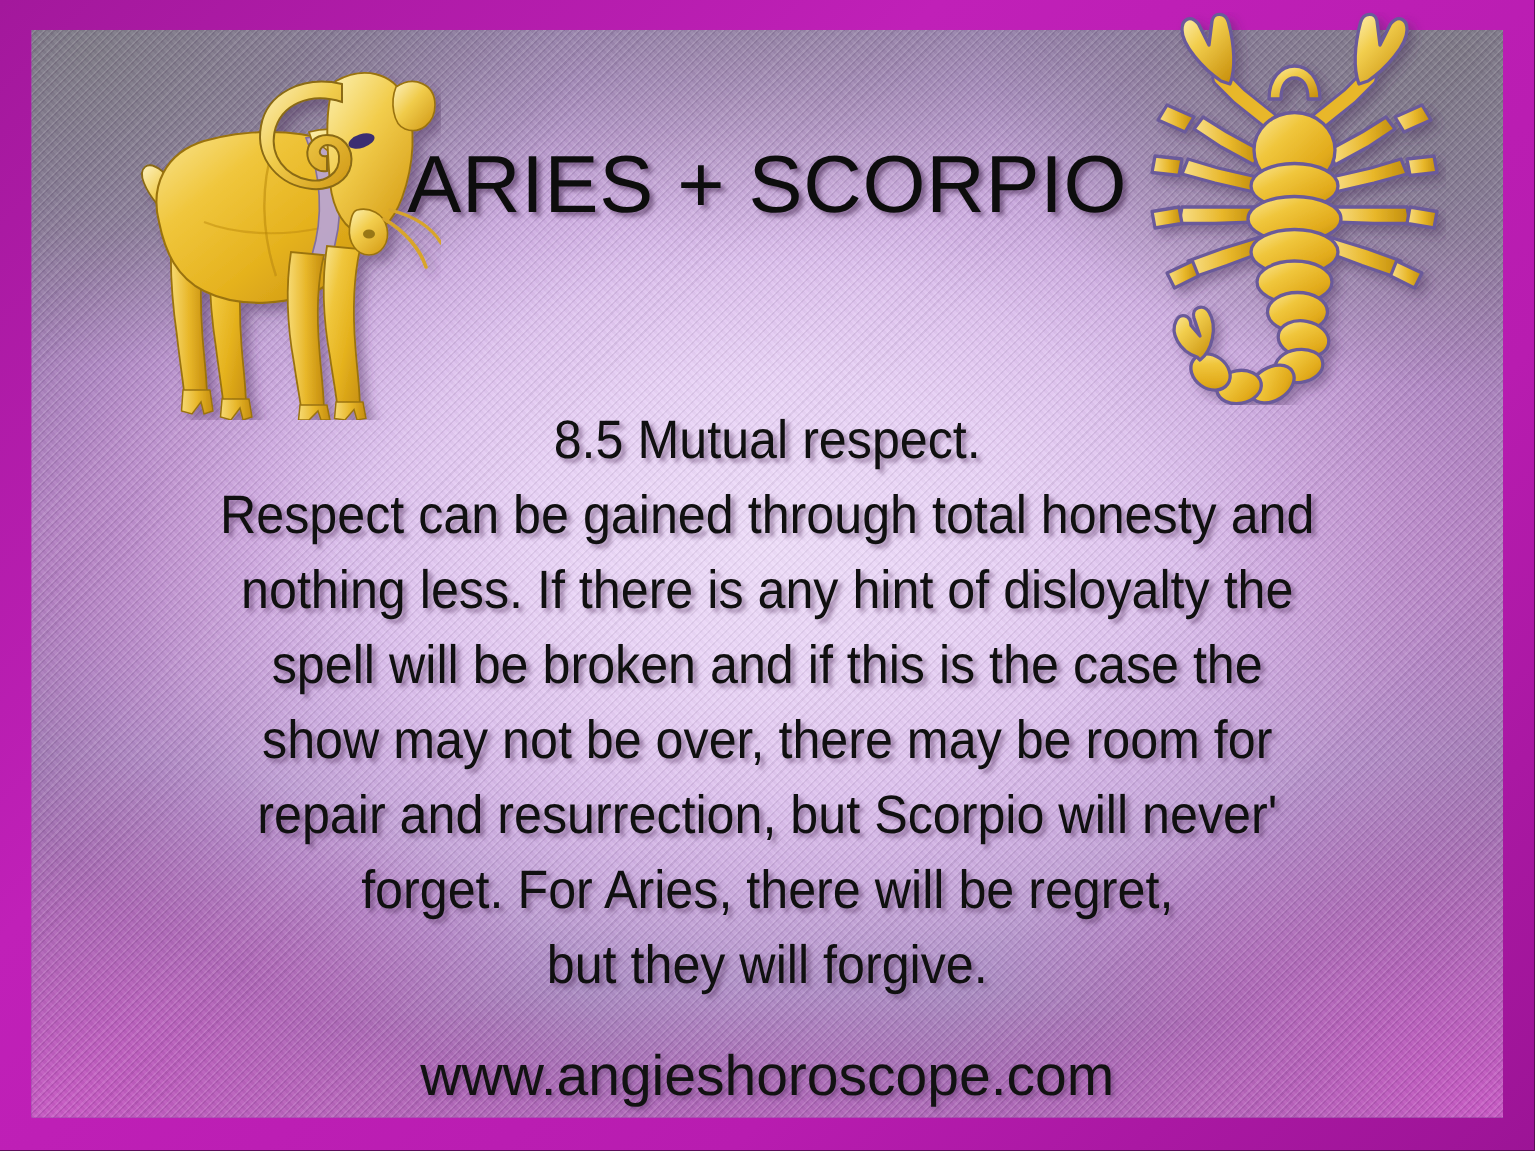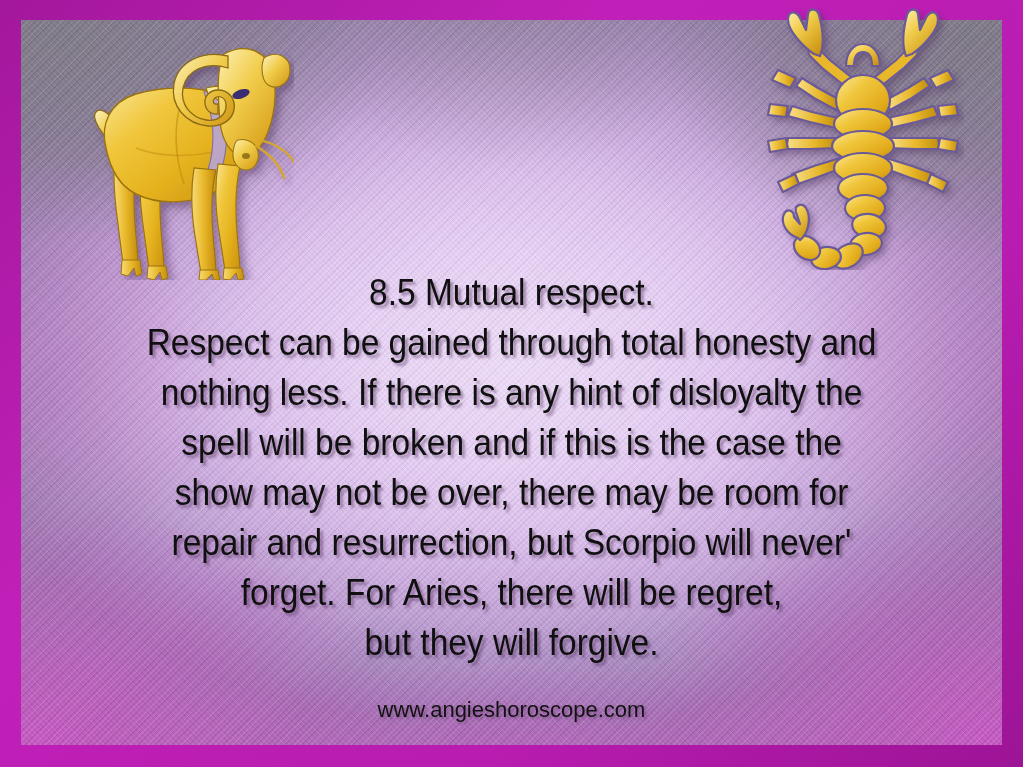--- a/index.html
+++ b/index.html
@@ -122,21 +122,21 @@
   }
   #body-text .line { display: block; white-space: nowrap; }
   
   #url {
     position: absolute;
     left: 0;
     right: 0;
     top: 699px;
     text-align: center;
     color: #121212;
-    font-size: 22px;
+    font-size: 38px;
     line-height: 1;
     text-shadow: 2px 2px 3px rgba(80,45,90,0.45);
     z-index: 6;
   }
   
   .zodiac { position: absolute; z-index: 5; }
   #aries-art  { left: 78px;  top: 28px;  width: 216px; height: 252px; }
   #scorpio-art{ left: 762px; top: 8px;   width: 202px; height: 262px; }
 </style>
 </head>
@@ -314,20 +314,21 @@
       <ellipse cx="104" cy="236" rx="16" ry="11" fill="url(#sSeg)" transform="rotate(-8 104 236)"></ellipse>
       <ellipse cx="86" cy="248" rx="16" ry="11" fill="url(#sSeg)" transform="rotate(-32 86 248)"></ellipse>
       <ellipse cx="64" cy="250" rx="15" ry="11" fill="url(#sSeg)" transform="rotate(-10 64 250)"></ellipse>
       <ellipse cx="45" cy="240" rx="14" ry="11" fill="url(#sSeg)" transform="rotate(35 45 240)"></ellipse>
 
       <path d="M36 230 C24 226 18 214 22 206 C25 200 32 202 32 209
                L38 216 L34 204 C32 197 40 194 44 200 C50 210 46 226 38 232 Z" fill="url(#sClaw)"></path>
     </g>
   </svg>
 
+  <div id="title">ARIES + SCORPIO</div>
 
   <div id="body-text">
     <span class="line">8.5 Mutual respect.</span>
     <span class="line">Respect can be gained through total honesty and</span>
     <span class="line">nothing less. If there is any hint of disloyalty the</span>
     <span class="line">spell will be broken and if this is the case the</span>
     <span class="line">show may not be over, there may be room for</span>
     <span class="line">repair and resurrection, but Scorpio will never'</span>
     <span class="line">forget. For Aries, there will be regret,</span>
     <span class="line">but they will forgive.</span>

